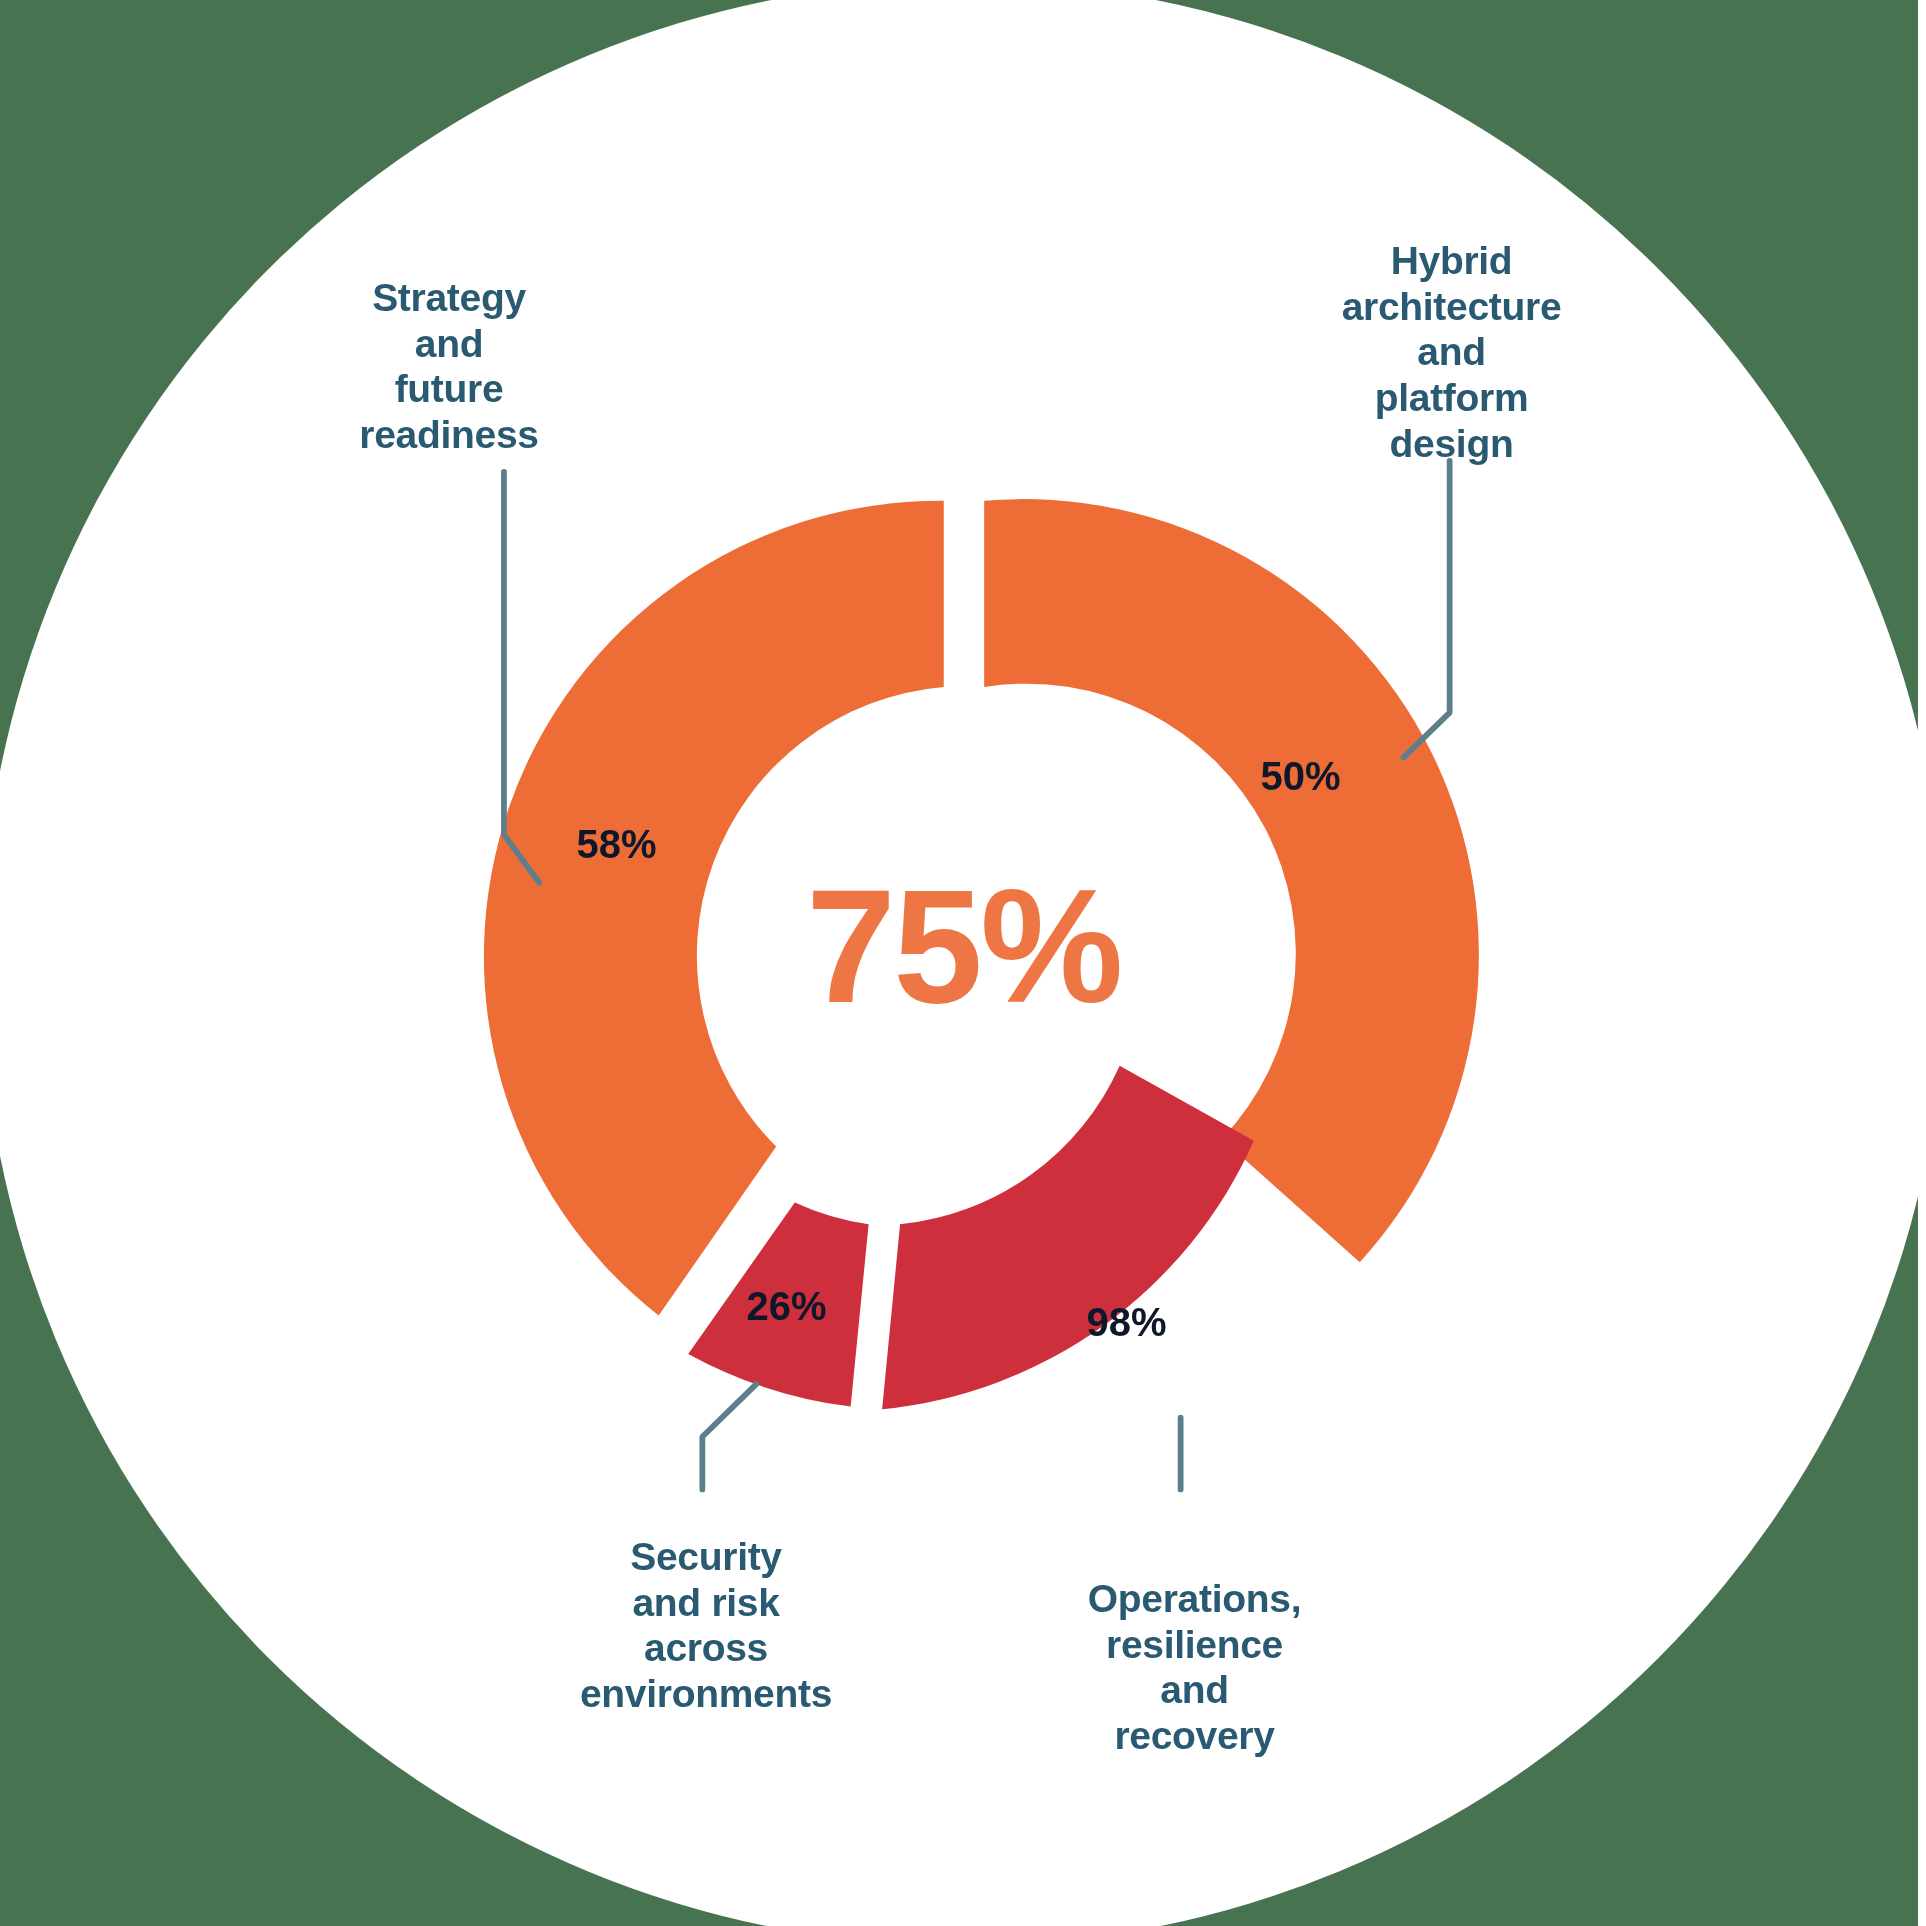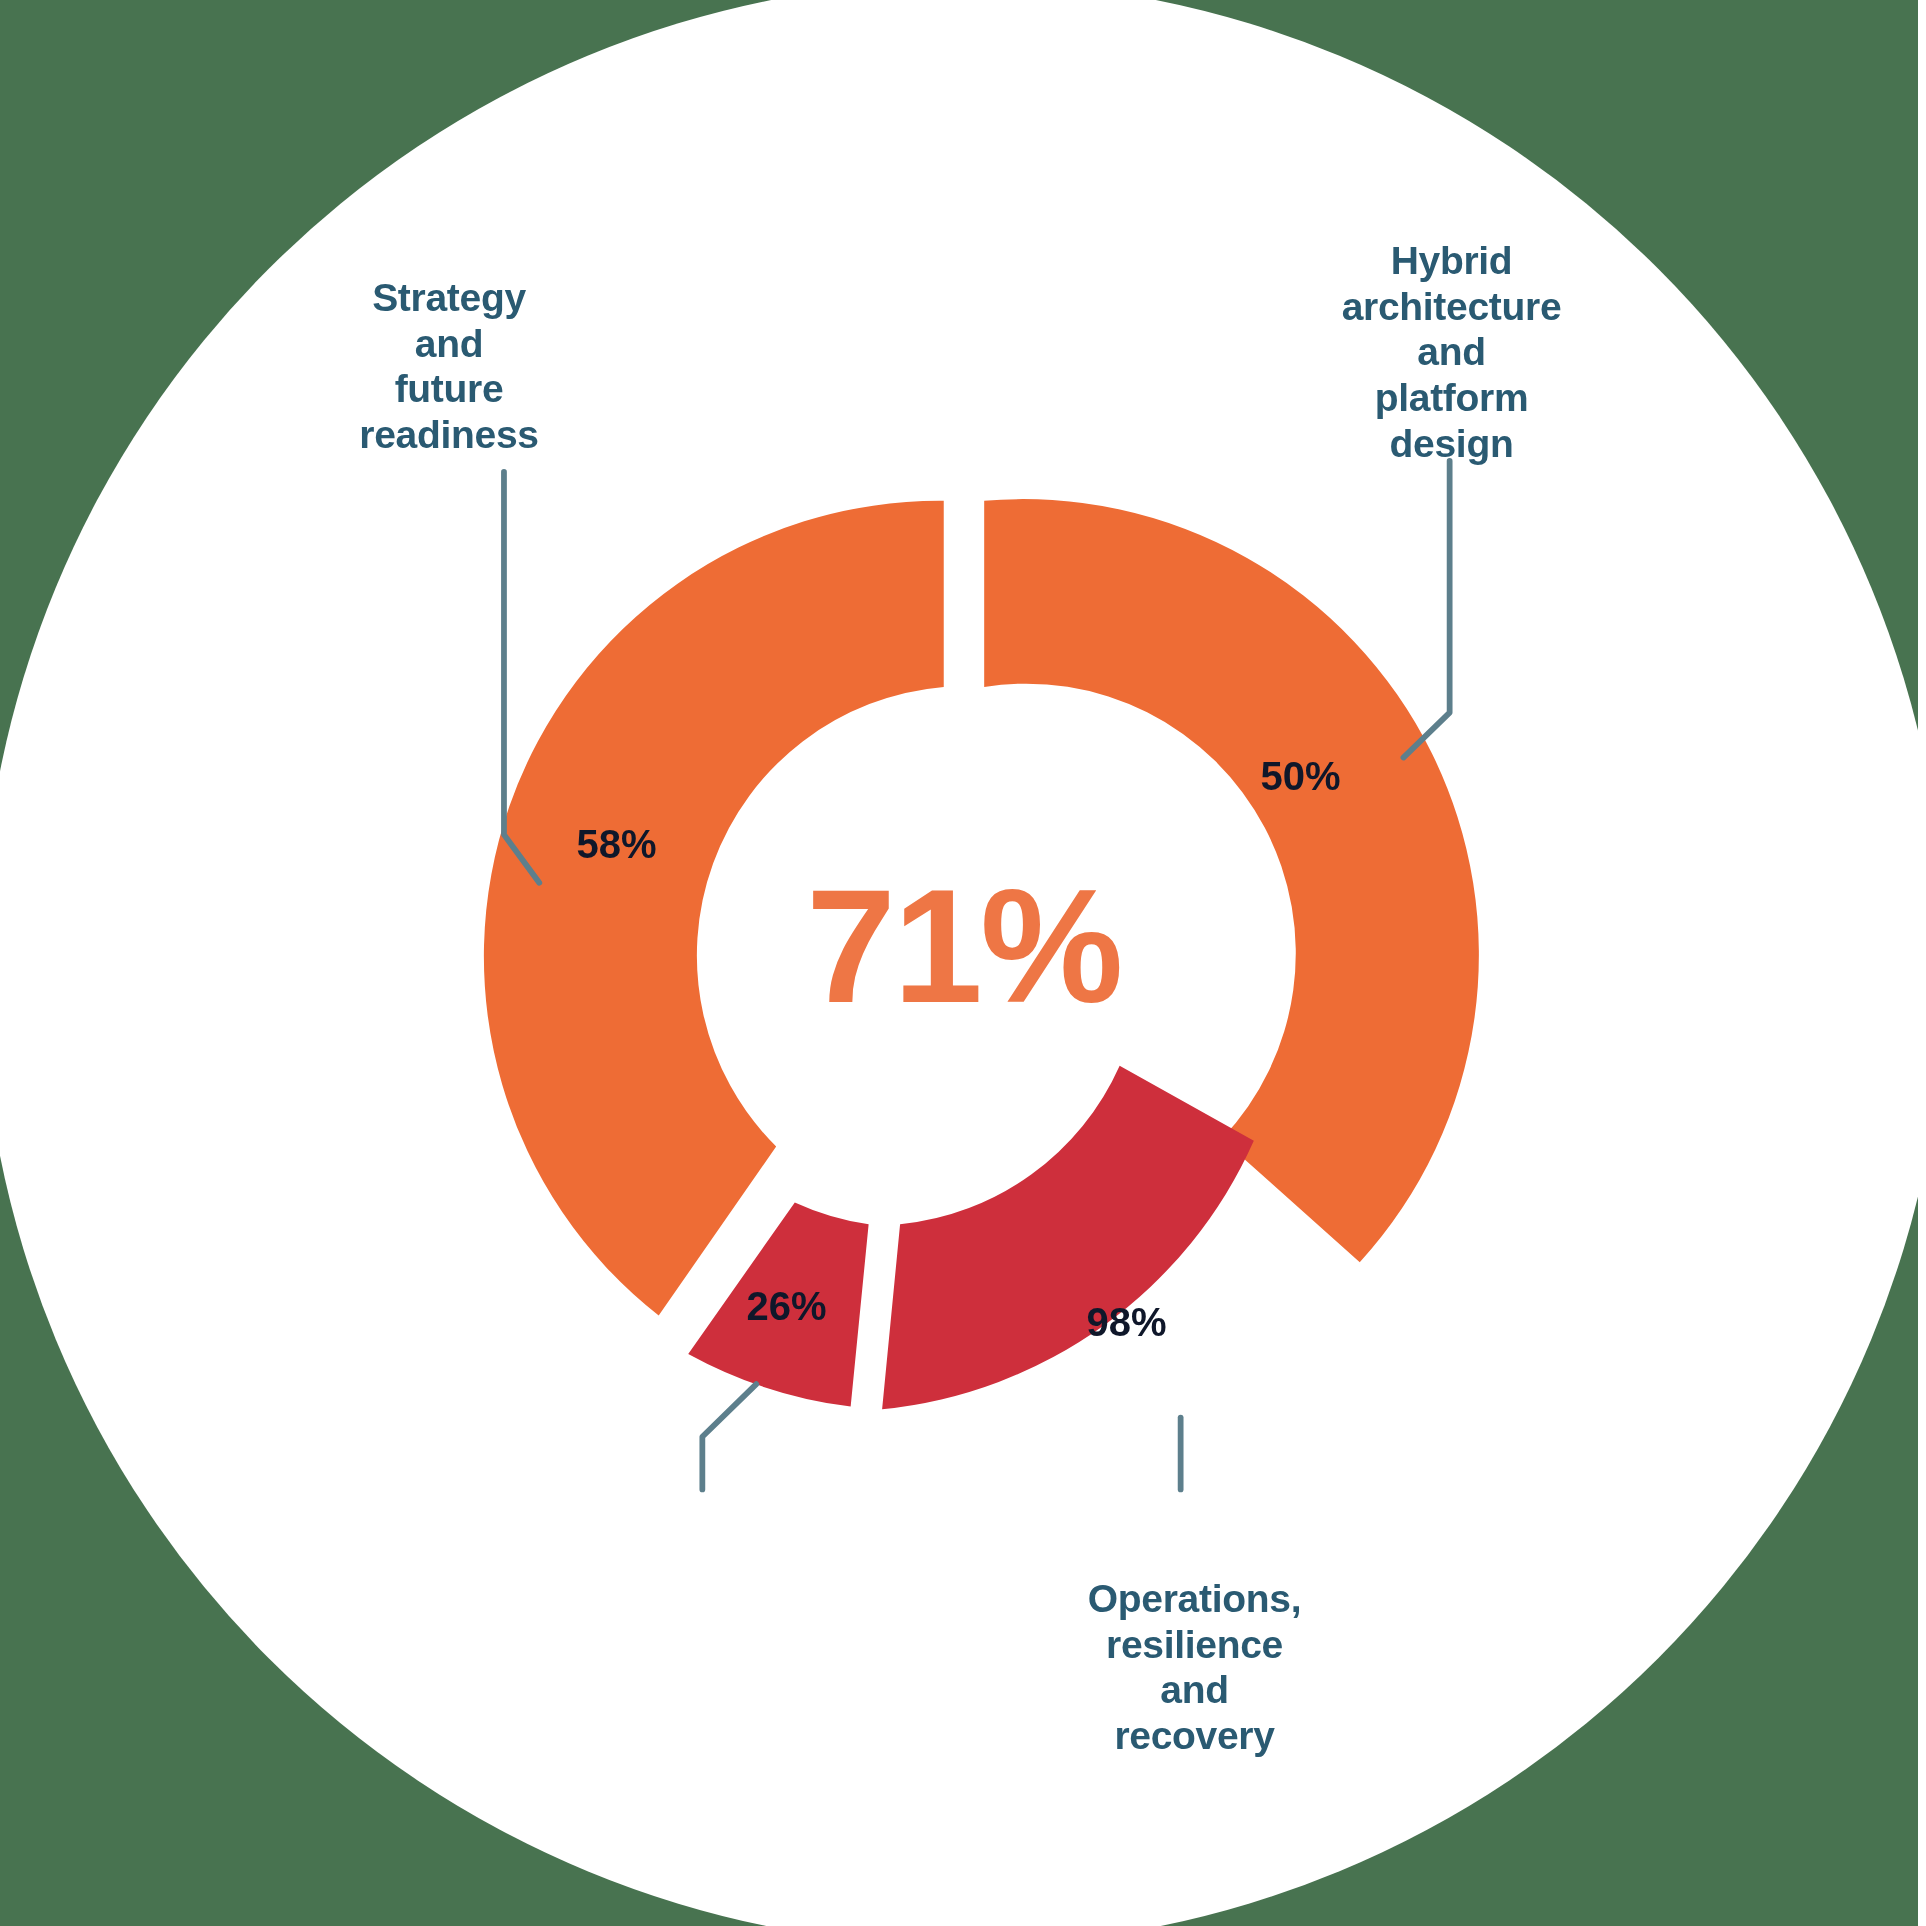--- a/index.html
+++ b/index.html
@@ -132,32 +132,36 @@
 and
 future
 readiness</div>
 
   <div class="callout" id="callout-hybrid">Hybrid
 architecture
 and
 platform
 design</div>
 
+  <div class="callout" id="callout-security">Security
+and risk
+across
+environments</div>
 
   <div class="callout" id="callout-operations">Operations,
 resilience
 and
 recovery</div>
 
   <div class="slice-label" id="slice-label-strategy">58%</div>
 
   <div class="slice-label" id="slice-label-hybrid">50%</div>
 
   <div class="slice-label" id="slice-label-security">26%</div>
 
   <div class="slice-label" id="slice-label-operations">98%</div>
 
   <div id="center-block">
-    <div id="center-value">71%</div>
+    <div id="center-value">75%</div>
   </div>
 
 </div>
 
 
 </body></html>

